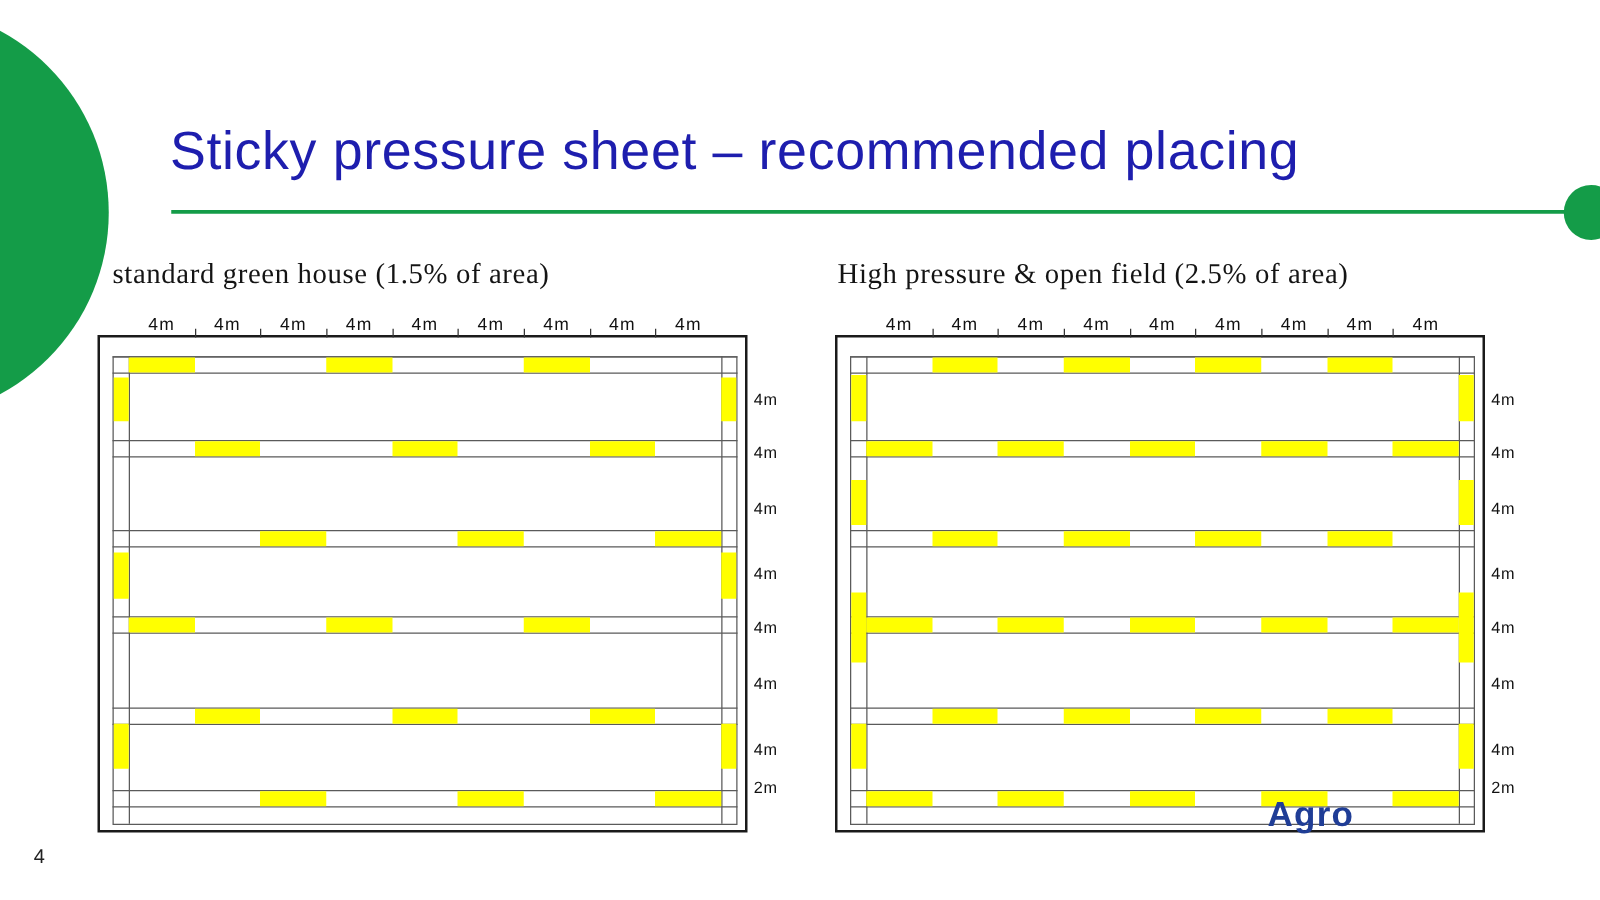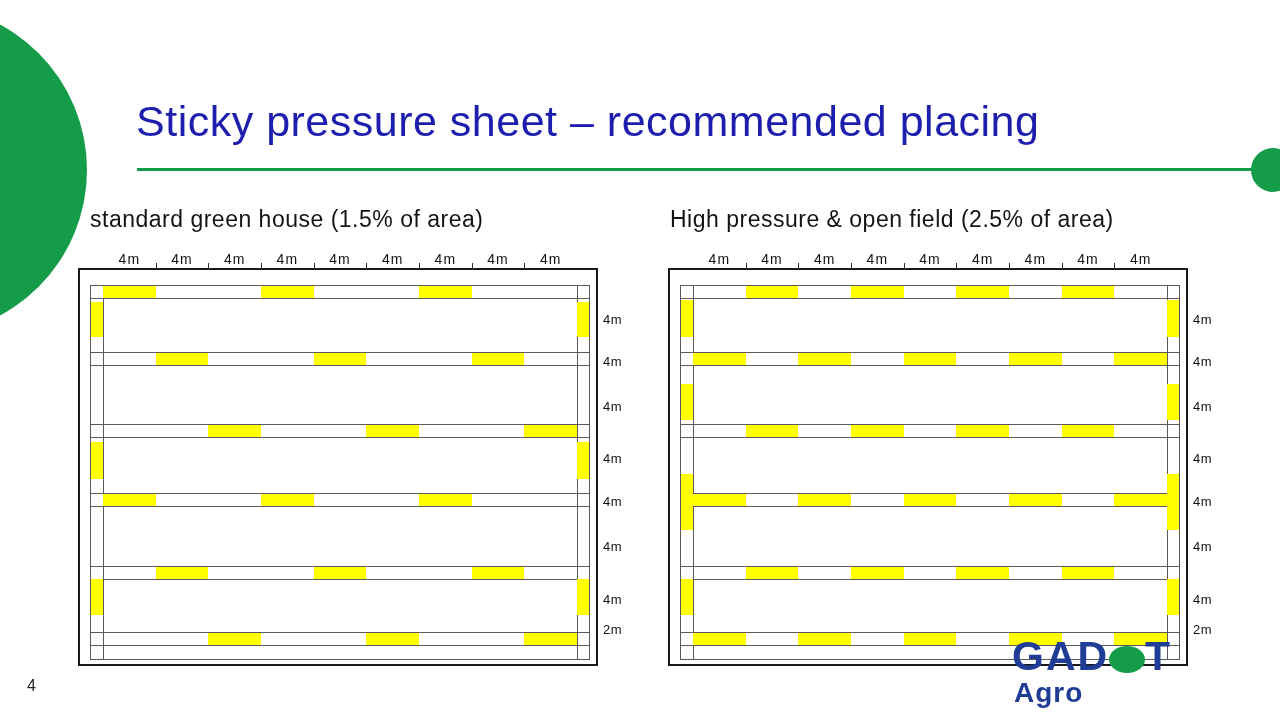--- a/index.html
+++ b/index.html
@@ -18,21 +18,21 @@
     font-size:43px;letter-spacing:0.5px;color:#1e1eae;white-space:nowrap;
   }
   .title-rule{
     position:absolute;left:137px;top:168px;width:1116px;height:3px;background:#149c48;
   }
   .rule-end-circle{
     position:absolute;left:1251px;top:148px;width:44px;height:44px;
     border-radius:50%;background:#149c48;
   }
   .diagram-heading{
-    position:absolute;top:206px;font-size:23px;letter-spacing:0.5px;color:#141414;white-space:nowrap;
+    position:absolute;top:206px;font-size:23px;letter-spacing:0.5px;color:#141414;white-space:nowrap;font-family:Liberation Serif, serif;
   }
   .heading-left{left:90px;}
   .heading-right{left:670px;}
 
   
   .diagram{
     position:absolute;top:268px;width:520px;height:398px;
     border:2px solid #1a1a1a;background:#fff;box-sizing:border-box;
   }
   .diagram-left{left:78px;}
@@ -207,18 +207,17 @@
       <div class="side-label" style="top: 84px;">4m</div>
       <div class="side-label" style="top: 129px;">4m</div>
       <div class="side-label" style="top: 181px;">4m</div>
       <div class="side-label" style="top: 224px;">4m</div>
       <div class="side-label" style="top: 269px;">4m</div>
       <div class="side-label" style="top: 322px;">4m</div>
       <div class="side-label" style="top: 352px;">2m</div>
     </div>
 
   <div class="logo">
-    <div class="logo-row1"><span>GAD</span><span class="logo-o"></span><span>T</span></div>
     <div class="logo-row2">Agro</div>
   </div>
 
   <div class="page-number">4</div>
 </div>
 
 </body></html>

